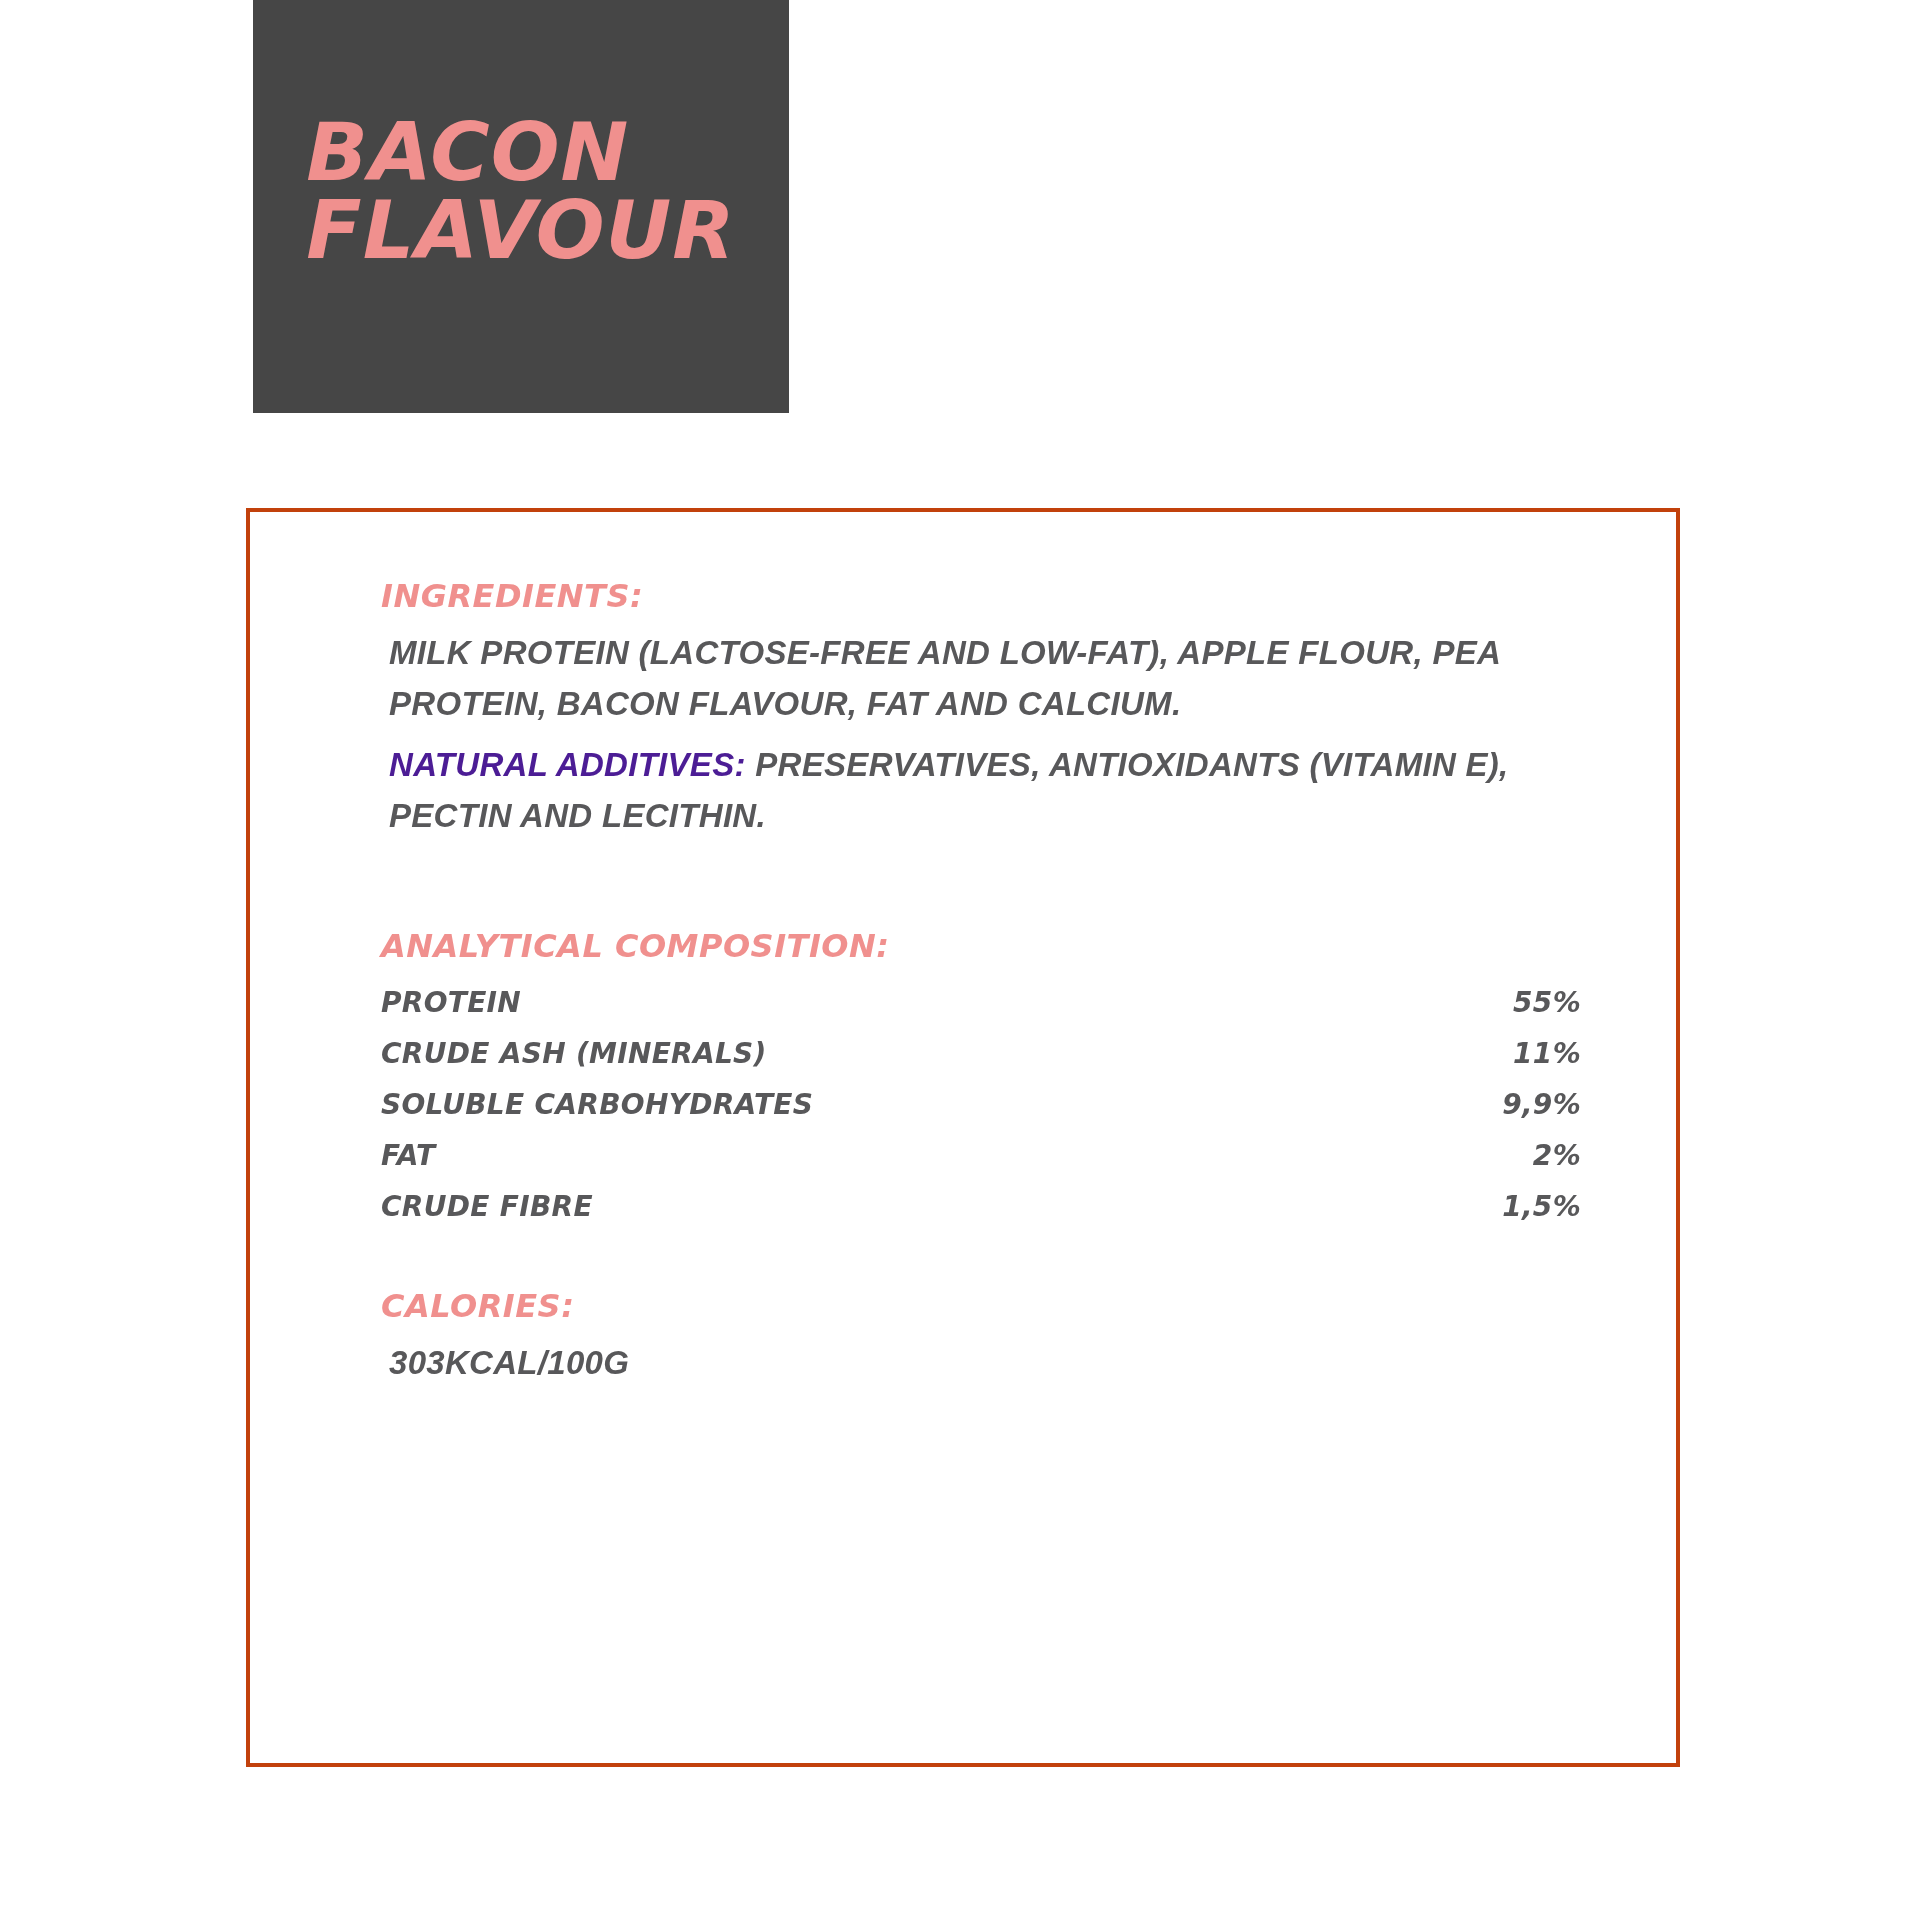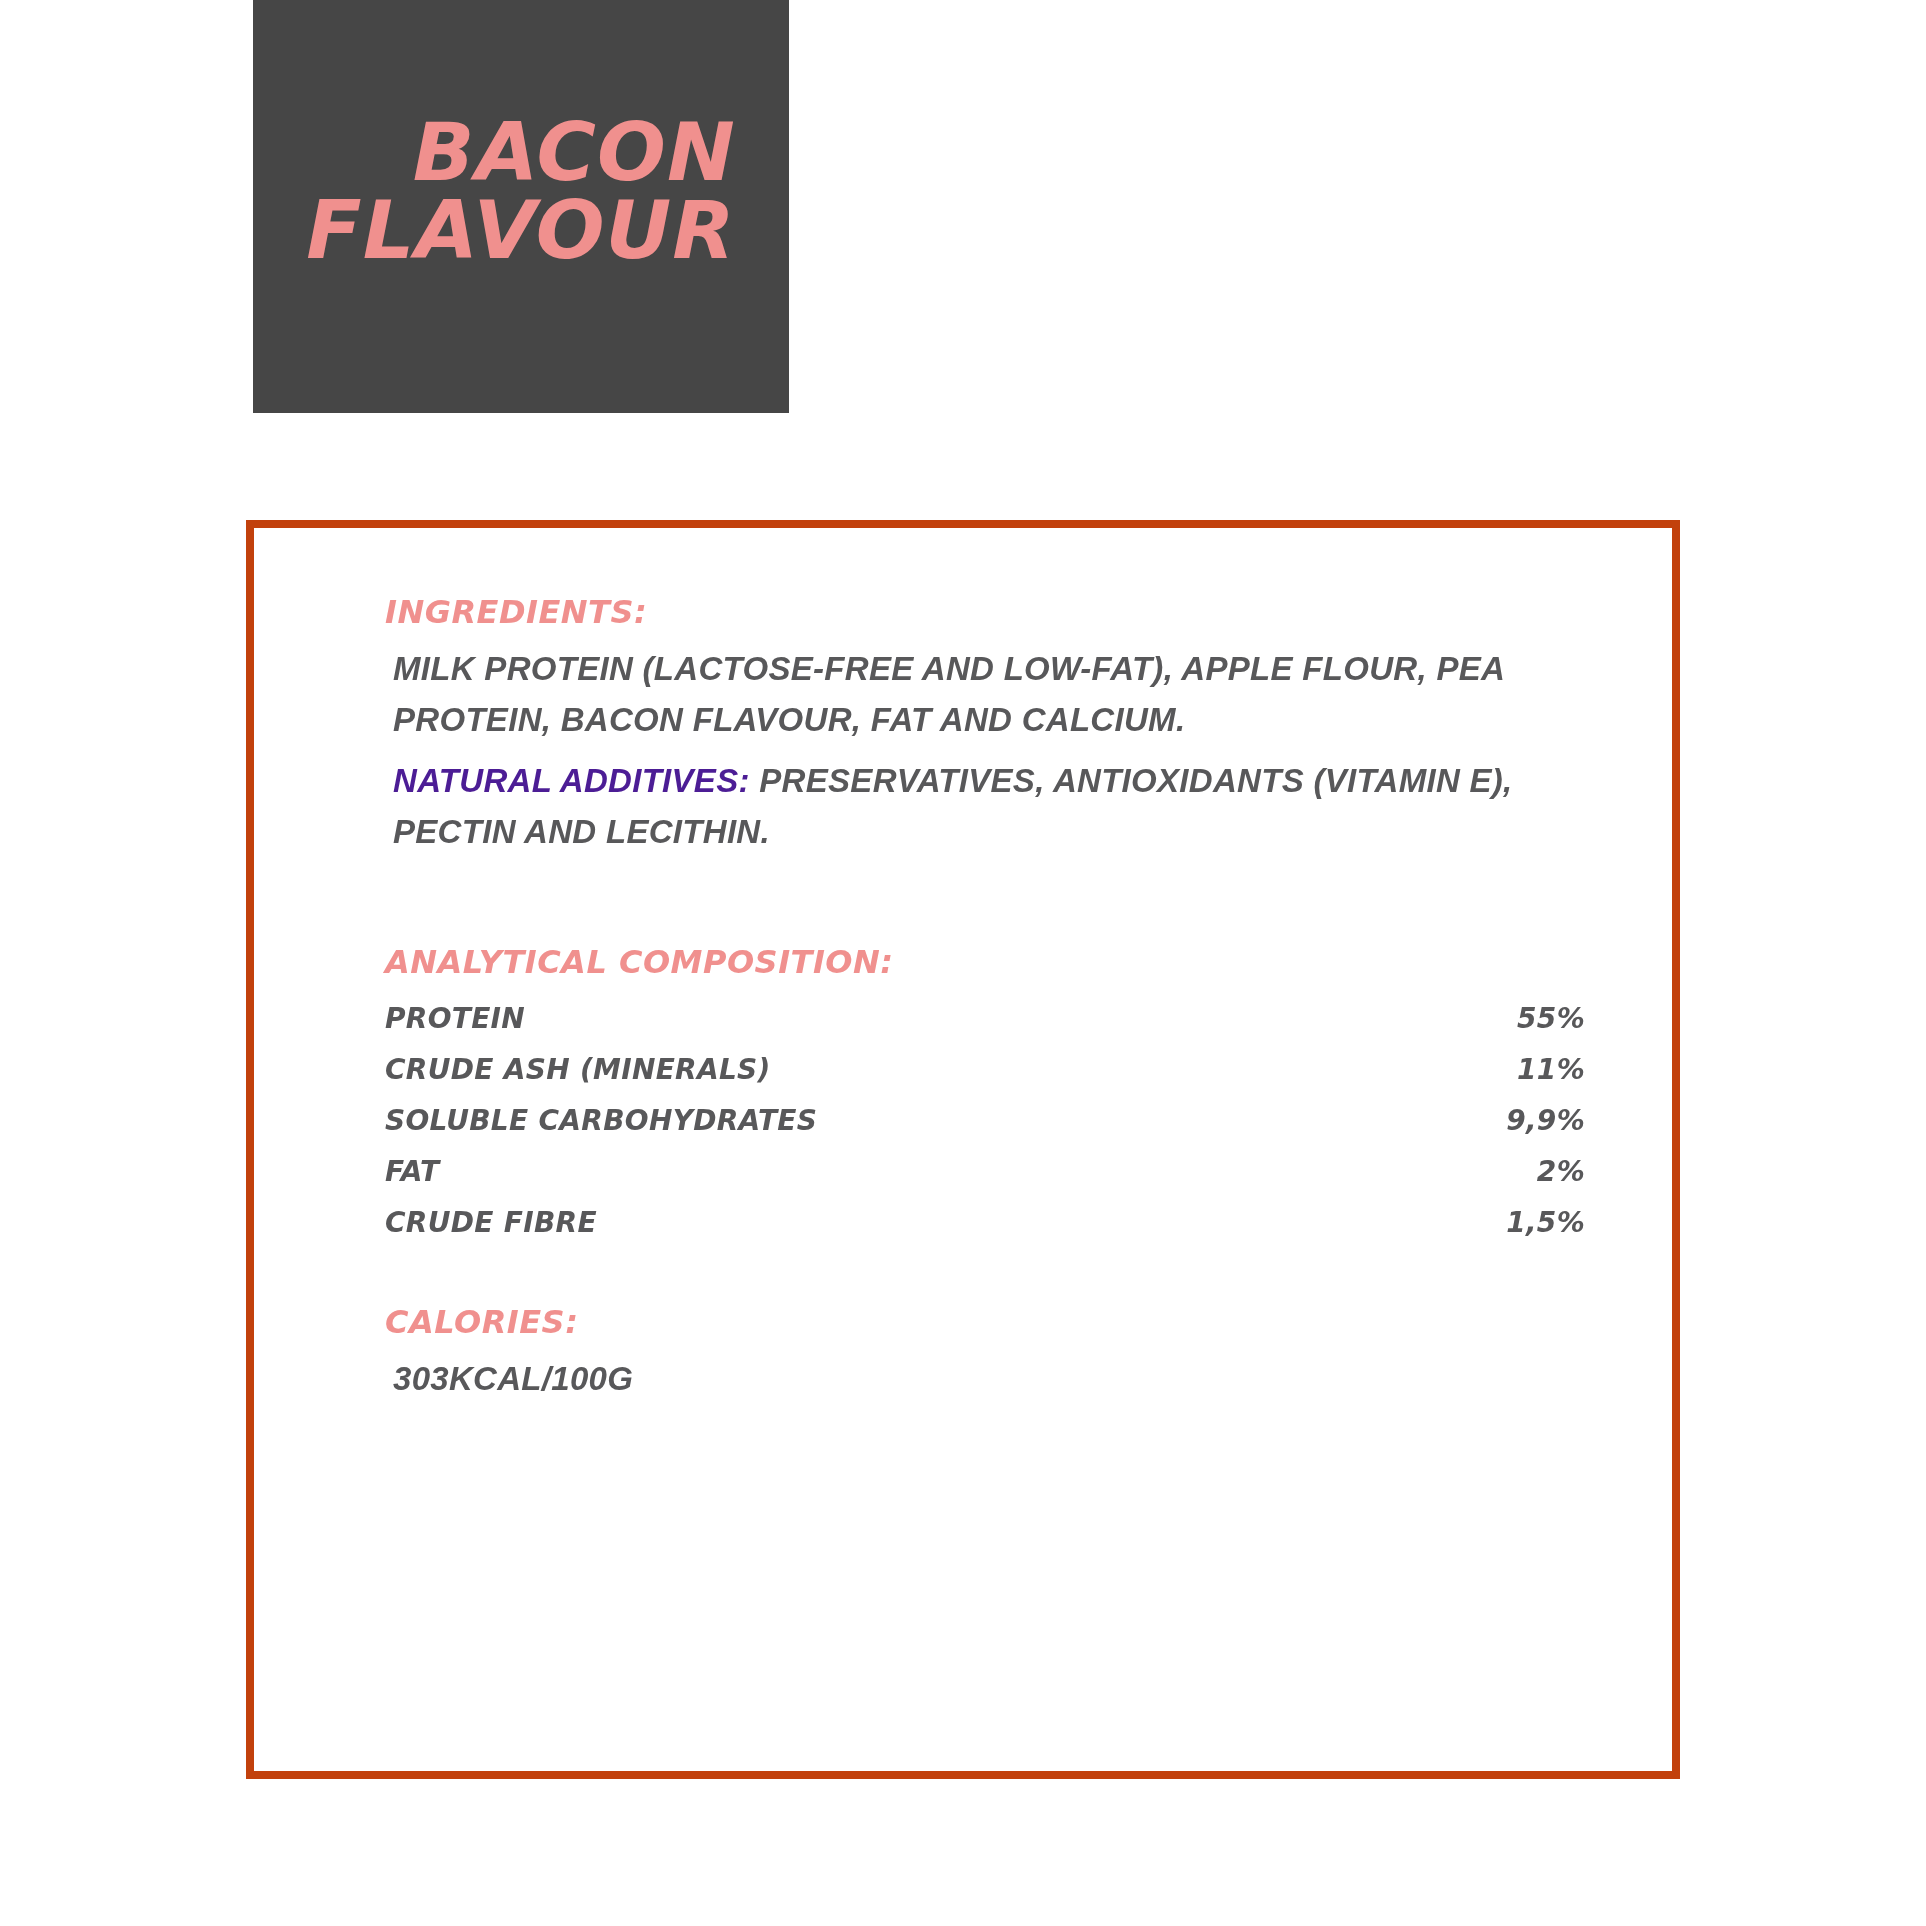--- a/index.html
+++ b/index.html
@@ -30,33 +30,33 @@
     padding: 0 40px 30px 40px;
   }
   .header-title {
     color: #f0908e;
     font-family: "DejaVu Sans", sans-serif;
     font-weight: bold;
     font-style: italic;
     font-size: 81px;
     line-height: 0.96;
     letter-spacing: 1px;
-    text-align: right;
+    text-align: left;
     text-transform: uppercase;
     white-space: pre-line;
   }
 
   
   .info-panel {
     position: absolute;
     left: 246px;
-    top: 520px;
+    top: 508px;
     width: 1434px;
     height: 1259px;
-    border: 8px solid #c2410c;
+    border: 4px solid #c2410c;
     box-sizing: border-box;
     background: #ffffff;
   }
 
   .panel-inner {
     position: absolute;
     left: 131px;
     top: 65px;
     right: 59px;
   }

